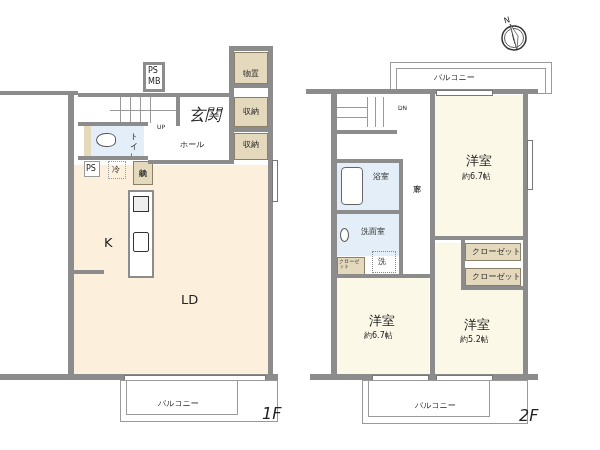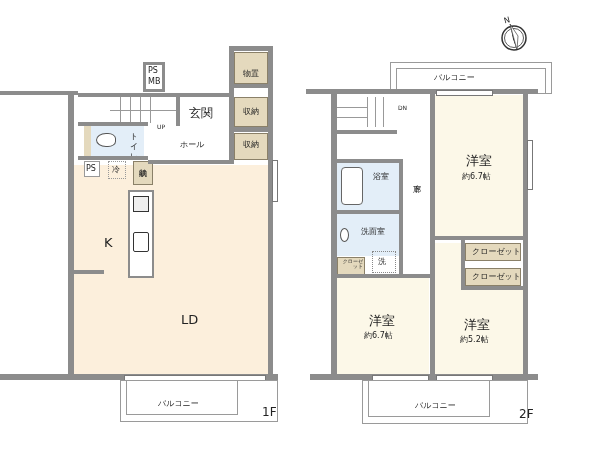--- a/index.html
+++ b/index.html
@@ -4,23 +4,23 @@
 <style>
   body{margin:0;padding:0;background:#fff;}
   #stage{position:relative;width:600px;height:450px;overflow:hidden;background:#fff;font-family:"DejaVu Sans",sans-serif;}
   .abs{position:absolute;box-sizing:border-box;}
   .wall{position:absolute;background:#8c8c8c;}
   .room-ld{background:#fcefdc;}
   .room-wet{background:#e3eef8;}
   .room-yo{background:#fcf8e8;}
   .room-stor{background:#e4d9bd;border:1px solid #8a8068;}
   .room-white{background:#fff;}
-  .lbl{position:absolute;color:#222;white-space:nowrap;text-align:right;line-height:1;}
+  .lbl{position:absolute;color:#222;white-space:nowrap;text-align:left;line-height:1;}
   .small{font-size:8px;}
-  .med{font-size:12px;}
+  .med{font-size:16px;font-style:italic;}
   .big{font-size:13px;}
   .vert{writing-mode:vertical-rl;letter-spacing:1px;}
   .thin{position:absolute;border:1px solid #9a9a9a;background:transparent;}
   .window{position:absolute;background:#fff;border:1px solid #777;}
   .stairs-line{position:absolute;background:#999;}
 </style>
 </head>
 <body>
 
 <div id="stage">
@@ -75,21 +75,21 @@
   <span class="lbl small" style="left:243px;top:108px;">収納</span>
   <div class="abs room-stor" style="left:234px;top:133px;width:34px;height:27px;"></div>
   <span class="lbl small" style="left:243px;top:141px;">収納</span>
 
   <div class="abs" style="left:128px;top:190px;width:26px;height:88px;border:2px solid #8c8c8c;background:#fff;">
     <div class="abs" style="left:3px;top:4px;width:16px;height:16px;border:1px solid #333;background:#eee;"></div>
     <div class="abs" style="left:3px;top:40px;width:16px;height:20px;border:1.5px solid #333;border-radius:2px;"></div>
   </div>
 
   <span class="lbl big" style="left:104px;top:236px;">K</span>
-  <span class="lbl big" style="left:181px;top:293px;margin-top:20px;">LD</span>
+  <span class="lbl big" style="left:181px;top:293px;">LD</span>
   <span class="lbl med" style="left:189px;top:107px;">玄関</span>
   <span class="lbl small" style="left:180px;top:141px;">ホール</span>
 
   <div class="wall" style="left:0;top:91px;width:78px;height:4px;"></div>
   <div class="wall" style="left:68px;top:93px;width:6px;height:287px;"></div>
   <div class="wall" style="left:0;top:374px;width:278px;height:6px;"></div>
   <div class="wall" style="left:268px;top:46px;width:5px;height:150px;"></div>
   <div class="wall" style="left:268px;top:190px;width:5px;height:188px;"></div>
   <div class="wall" style="left:229px;top:46px;width:44px;height:5px;"></div>
   <div class="wall" style="left:229px;top:46px;width:5px;height:118px;"></div>

